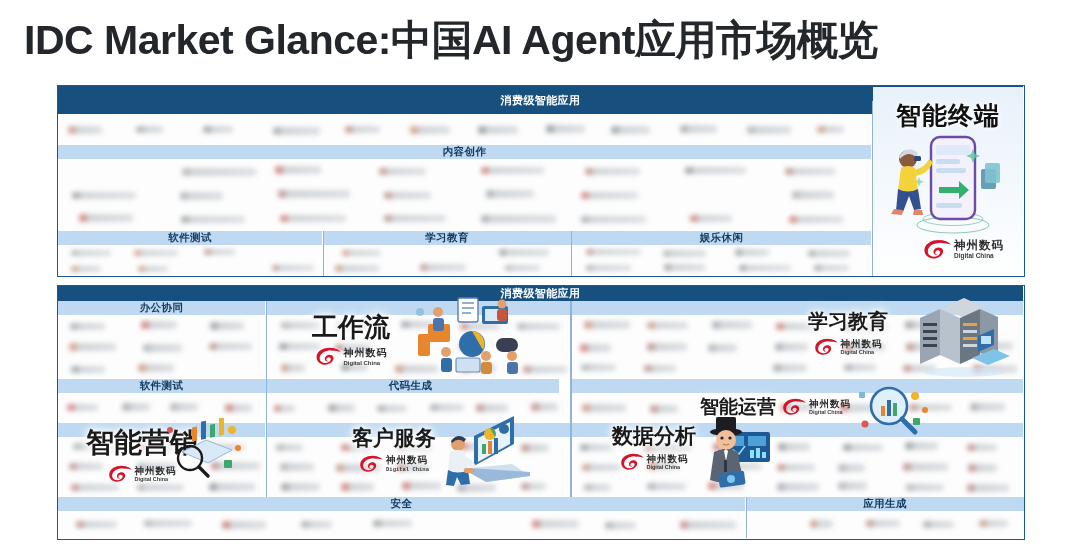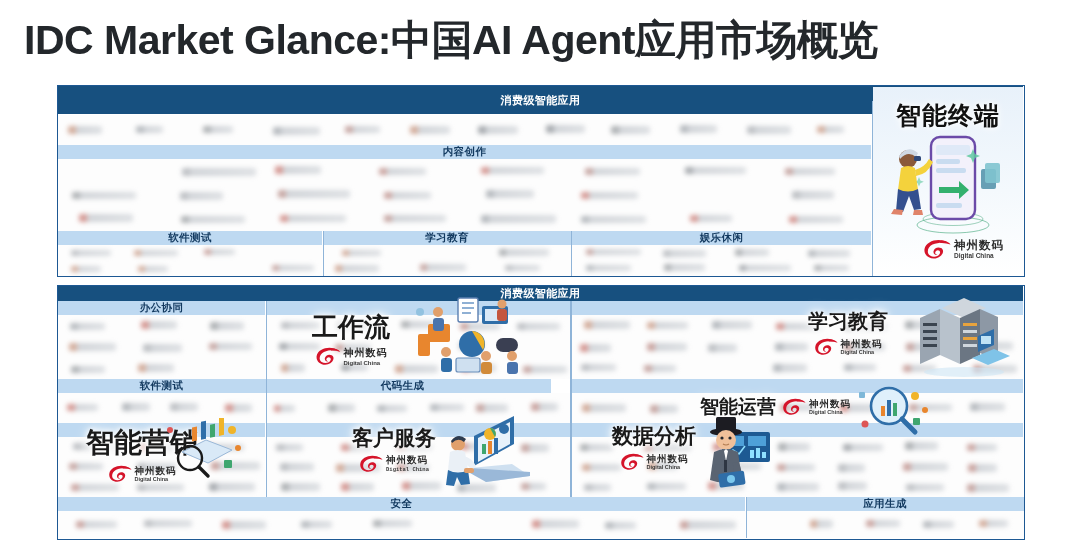--- a/index.html
+++ b/index.html
@@ -456,21 +456,21 @@
           <div class="lg" style="left: 331.741px; top: 49.5026px; width: 33.3523px; height: 7.5px;">
             <i style="background:linear-gradient(90deg,#a05a52 0,#a05a52 8.25px,#aab0b8 8.25px,#c3c8ce 100%);"></i>
           </div>
           <div class="lg" style="left: 402.497px; top: 50.1344px; width: 43.8796px; height: 7.5px;">
             <i style="background:linear-gradient(90deg,#a05a52 0,#a05a52 8.25px,#aab0b8 8.25px,#c3c8ce 100%);"></i>
           </div>
         </div>
     </div>
 
     <div class="band light" style="left:0;top:93px;width:207px;height:14px;">软件测试</div>
-    <div class="band light" style="left:196px;top:93px;width:297px;height:14px;">代码生成</div>
+    <div class="band light" style="left:204px;top:93px;width:297px;height:14px;">代码生成</div>
     <div class="band light" style="left:513px;top:93px;width:452px;height:14px;"></div>
 
     <div class="logorow" style="left:0;top:107px;width:207px;height:30px;">
       <div class="logos">
           <div class="lg" style="left: 8.97431px; top: 10.9497px; width: 31.3124px; height: 7.5px;">
             <i style="background:linear-gradient(90deg,#b4443a 0,#b4443a 8.25px,#aab0b8 8.25px,#c3c8ce 100%);"></i>
           </div>
           <div class="lg" style="left: 63.7148px; top: 10.2749px; width: 28.2573px; height: 7.5px;">
             <i style="background:linear-gradient(90deg,#7c848c 0,#7c848c 8.25px,#aab0b8 8.25px,#c3c8ce 100%);"></i>
           </div>

